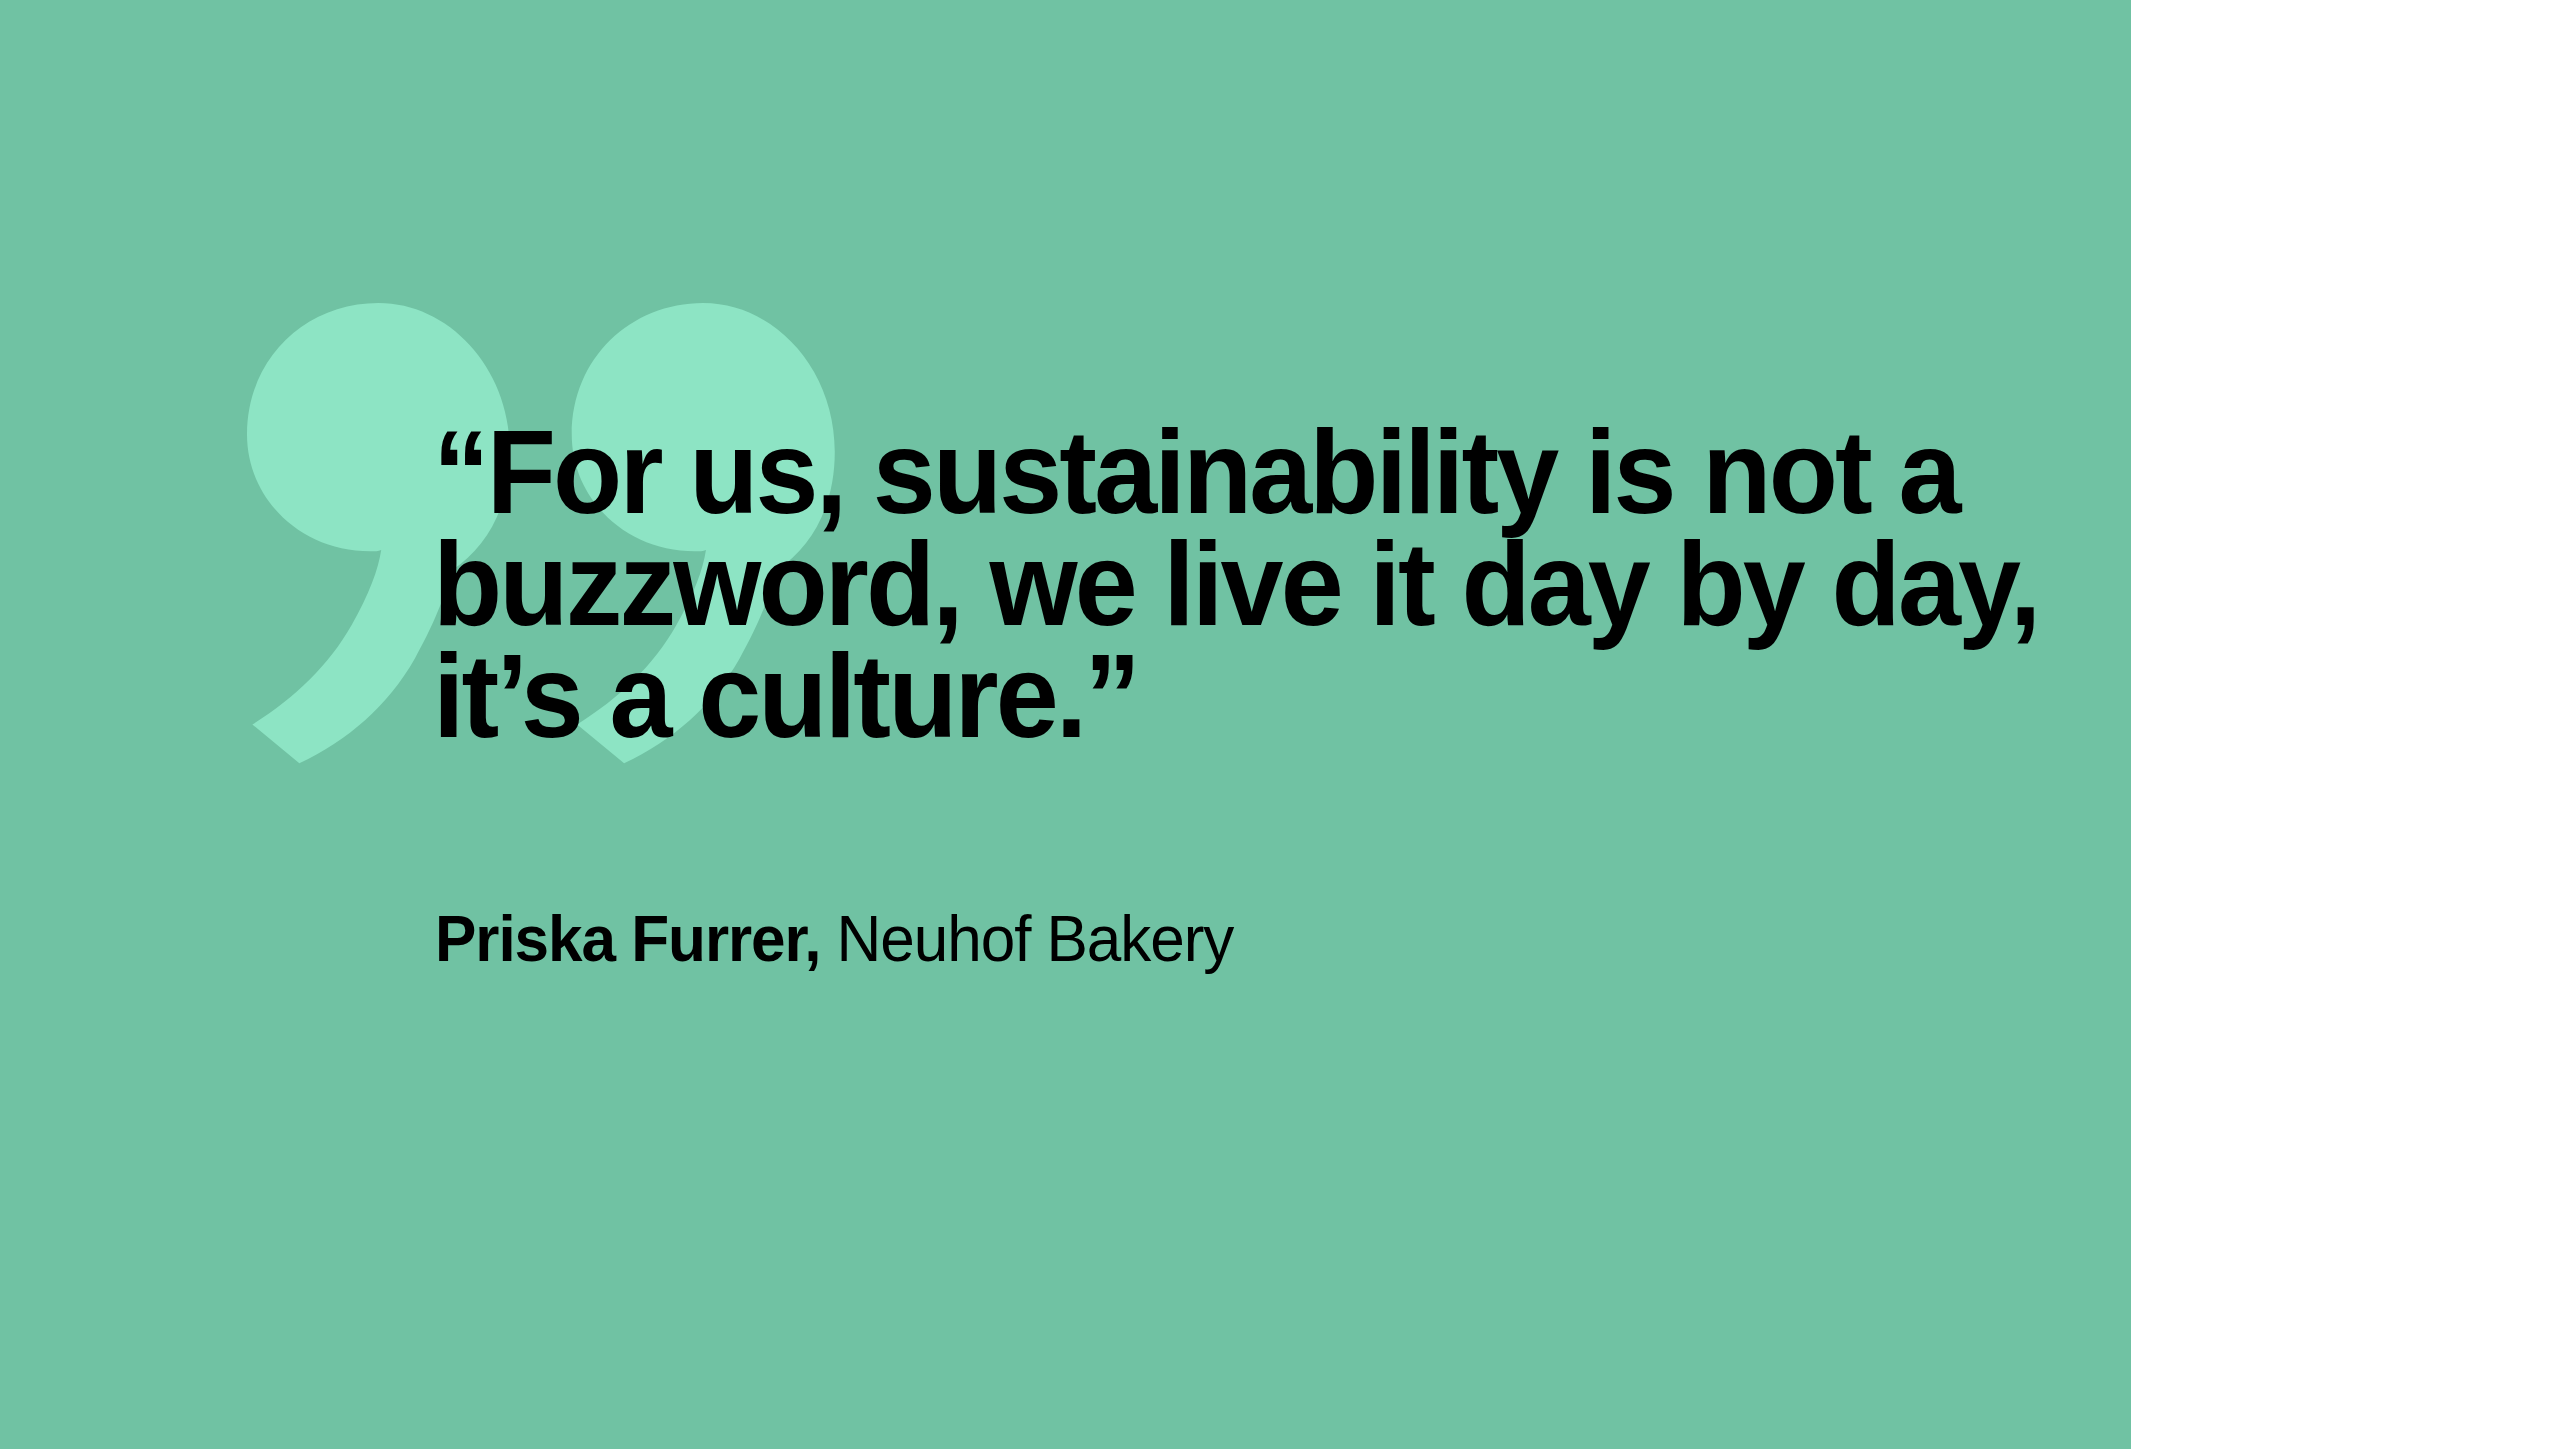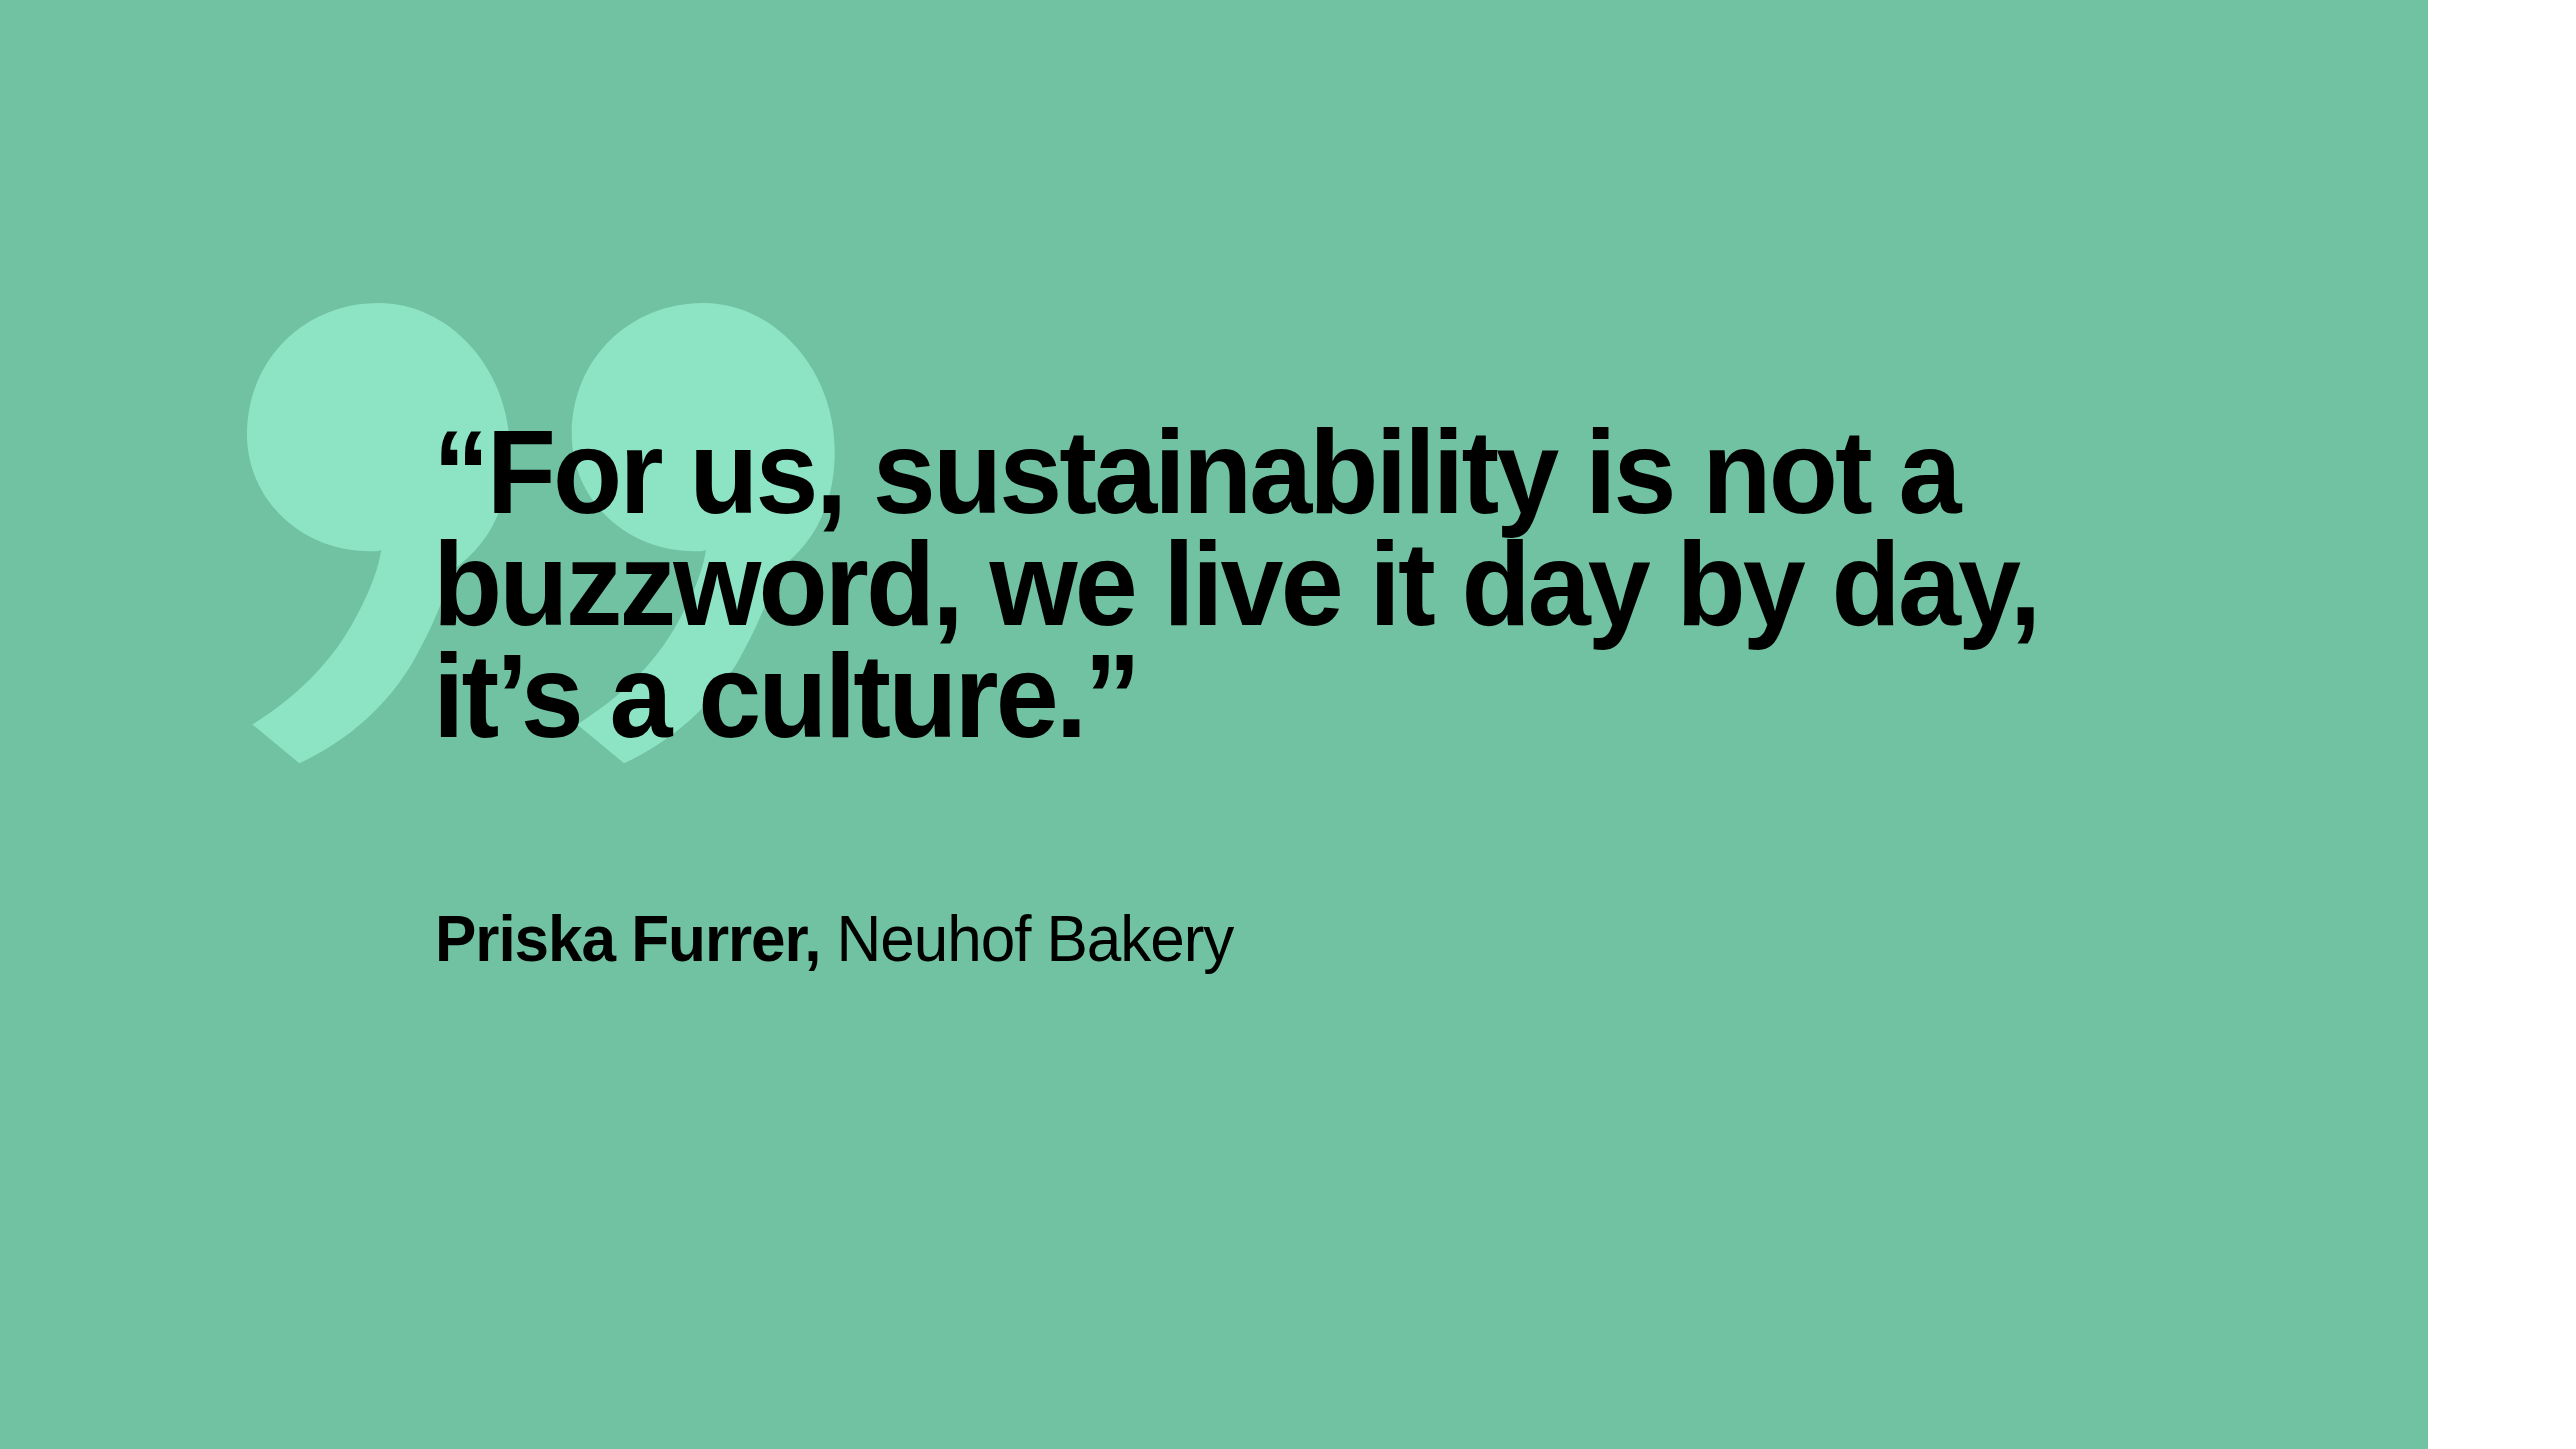--- a/index.html
+++ b/index.html
@@ -9,21 +9,21 @@
     height: 1449px;
     overflow: hidden;
   }
 
   body {
     font-family: "Liberation Sans", "DejaVu Sans", sans-serif;
   }
 
   #slide {
     position: relative;
-    width: 2428px;
+    width: 2131px;
     height: 1449px;
     background: #70c2a3;
     overflow: hidden;
   }
 
   
   #quote-mark-graphic {
     position: absolute;
     left: 247px;
     top: 303px;

